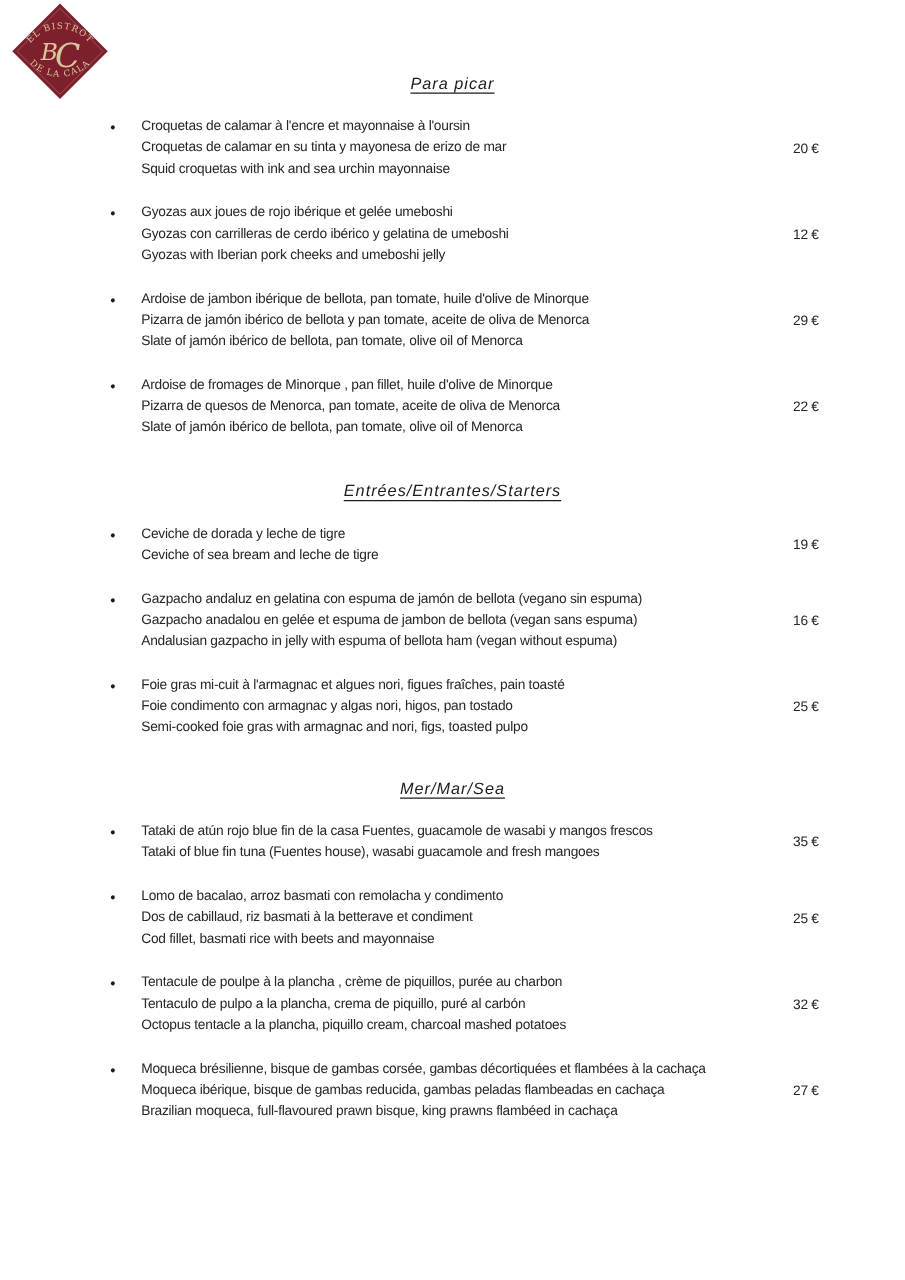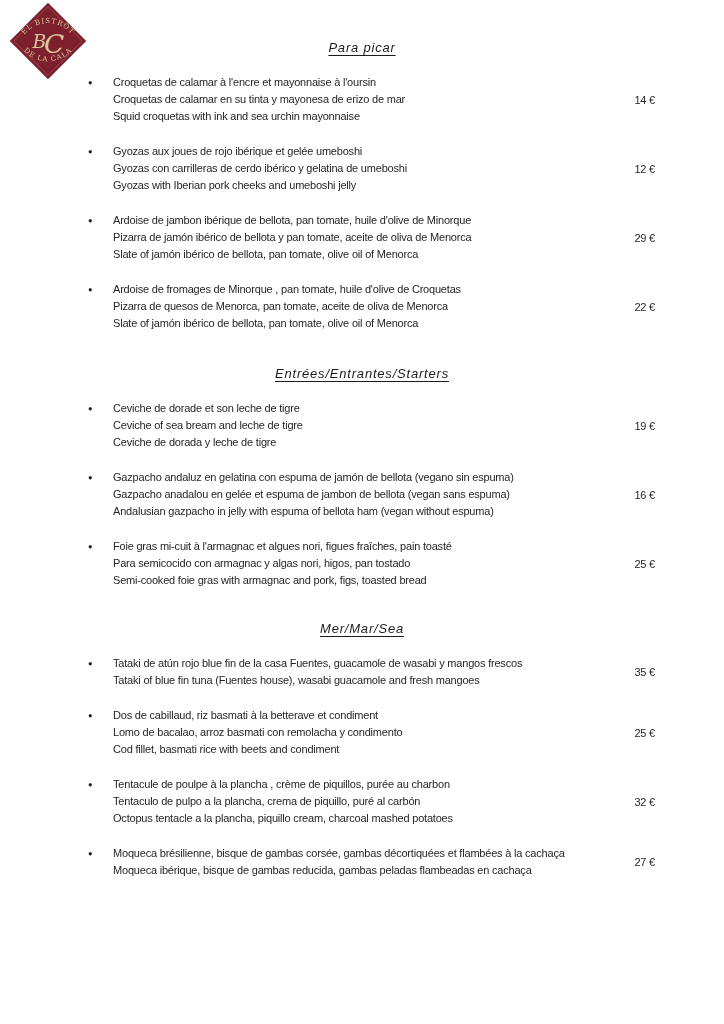--- a/index.html
+++ b/index.html
@@ -18,21 +18,21 @@
   }
   .logo {
     position: absolute;
     top: 2px;
     left: 8px;
     width: 80px;
     height: 78px;
   }
   .logo svg { width: 100%; height: 100%; display: block; }
   .menu {
-    padding-top: 38px;
+    padding-top: 57px;
   }
   .menu-section {
     display: flow-root;
   }
   .menu-section + .menu-section { margin-top: 14px; }
   .menu-section:nth-child(3) { margin-top: 12px; }
   .section-title {
     margin: 0 0 16px 0;
     text-align: center;
     font-size: 13px;
@@ -106,21 +106,21 @@
   <section class="menu-section">
     <h2 class="section-title">Para picar</h2>
     <div class="items">
   <div class="menu-item">
     <span class="bullet">●</span>
     <div class="item-lines">
       <div class="line fr">Croquetas de calamar à l'encre et mayonnaise à l'oursin</div>
       <div class="line es">Croquetas de calamar en su tinta y mayonesa de erizo de mar</div>
       <div class="line en">Squid croquetas with ink and sea urchin mayonnaise</div>
     </div>
-    <div class="price">14 €</div>
+    <div class="price">20 €</div>
   </div>
 
   <div class="menu-item">
     <span class="bullet">●</span>
     <div class="item-lines">
       <div class="line fr">Gyozas aux joues de rojo ibérique et gelée umeboshi</div>
       <div class="line es">Gyozas con carrilleras de cerdo ibérico y gelatina de umeboshi</div>
       <div class="line en">Gyozas with Iberian pork cheeks and umeboshi jelly</div>
     </div>
     <div class="price">12 €</div>
@@ -132,58 +132,57 @@
       <div class="line fr">Ardoise de jambon ibérique de bellota, pan tomate, huile d'olive de Minorque</div>
       <div class="line es">Pizarra de jamón ibérico de bellota y pan tomate, aceite de oliva de Menorca</div>
       <div class="line en">Slate of jamón ibérico de bellota, pan tomate, olive oil of Menorca</div>
     </div>
     <div class="price">29 €</div>
   </div>
 
   <div class="menu-item">
     <span class="bullet">●</span>
     <div class="item-lines">
-      <div class="line fr">Ardoise de fromages de Minorque , pan tomate, huile d'olive de Croquetas</div>
+      <div class="line fr">Ardoise de fromages de Minorque , pan fillet, huile d'olive de Minorque</div>
       <div class="line es">Pizarra de quesos de Menorca,  pan tomate, aceite de oliva de Menorca</div>
       <div class="line en">Slate of jamón ibérico de bellota, pan tomate, olive oil of Menorca</div>
     </div>
     <div class="price">22 €</div>
   </div>
 </div>
   </section>
 
   <section class="menu-section">
     <h2 class="section-title">Entrées/Entrantes/Starters</h2>
     <div class="items">
   <div class="menu-item">
     <span class="bullet">●</span>
     <div class="item-lines">
-      <div class="line fr">Ceviche de dorade et son leche de tigre</div>
+      <div class="line es">Ceviche de dorada y leche de tigre</div>
       <div class="line en">Ceviche of sea bream and leche de tigre</div>
-      <div class="line es">Ceviche de dorada y leche de tigre</div>
     </div>
     <div class="price">19 €</div>
   </div>
 
   <div class="menu-item">
     <span class="bullet">●</span>
     <div class="item-lines">
       <div class="line es">Gazpacho andaluz en gelatina con espuma de jamón de bellota (vegano sin espuma)</div>
       <div class="line fr">Gazpacho anadalou en gelée et espuma de jambon de bellota (vegan sans espuma)</div>
       <div class="line en">Andalusian gazpacho in jelly with espuma of bellota ham (vegan without espuma)</div>
     </div>
     <div class="price">16 €</div>
   </div>
 
   <div class="menu-item">
     <span class="bullet">●</span>
     <div class="item-lines">
       <div class="line fr">Foie gras mi-cuit à l'armagnac et algues nori, figues fraîches, pain toasté</div>
-      <div class="line es">Para semicocido con armagnac  y algas nori, higos, pan tostado</div>
-      <div class="line en">Semi-cooked foie gras with armagnac and pork, figs, toasted bread</div>
+      <div class="line es">Foie condimento con armagnac  y algas nori, higos, pan tostado</div>
+      <div class="line en">Semi-cooked foie gras with armagnac and nori, figs, toasted pulpo</div>
     </div>
     <div class="price">25 €</div>
   </div>
 </div>
   </section>
 
   <section class="menu-section">
     <h2 class="section-title">Mer/Mar/Sea</h2>
     <div class="items">
   <div class="menu-item">
@@ -191,42 +190,43 @@
     <div class="item-lines">
       <div class="line es">Tataki de atún rojo blue fin de la casa Fuentes, guacamole de wasabi y mangos frescos</div>
       <div class="line en">Tataki of blue fin tuna (Fuentes house), wasabi guacamole and fresh mangoes</div>
     </div>
     <div class="price">35 €</div>
   </div>
 
   <div class="menu-item">
     <span class="bullet">●</span>
     <div class="item-lines">
+      <div class="line es">Lomo de bacalao, arroz basmati con remolacha y condimento</div>
       <div class="line fr">Dos de cabillaud, riz basmati à la betterave et condiment</div>
-      <div class="line es">Lomo de bacalao, arroz basmati con remolacha y condimento</div>
-      <div class="line en">Cod fillet, basmati rice with beets and condiment</div>
+      <div class="line en">Cod fillet, basmati rice with beets and mayonnaise</div>
     </div>
     <div class="price">25 €</div>
   </div>
 
   <div class="menu-item">
     <span class="bullet">●</span>
     <div class="item-lines">
       <div class="line fr">Tentacule de poulpe à la plancha , crème de piquillos, purée au charbon</div>
       <div class="line es">Tentaculo de pulpo a la plancha, crema de piquillo, puré al carbón</div>
       <div class="line en">Octopus tentacle a la plancha, piquillo cream, charcoal mashed potatoes</div>
     </div>
     <div class="price">32 €</div>
   </div>
 
   <div class="menu-item">
     <span class="bullet">●</span>
     <div class="item-lines">
       <div class="line fr">Moqueca brésilienne, bisque de gambas corsée, gambas décortiquées et flambées à la cachaça</div>
       <div class="line es">Moqueca ibérique, bisque de gambas reducida, gambas peladas flambeadas en cachaça</div>
+      <div class="line en">Brazilian moqueca, full-flavoured prawn bisque, king prawns flambéed in cachaça</div>
     </div>
     <div class="price">27 €</div>
   </div>
 </div>
   </section>
 </div>
 
 </div>
 
 </body></html>

